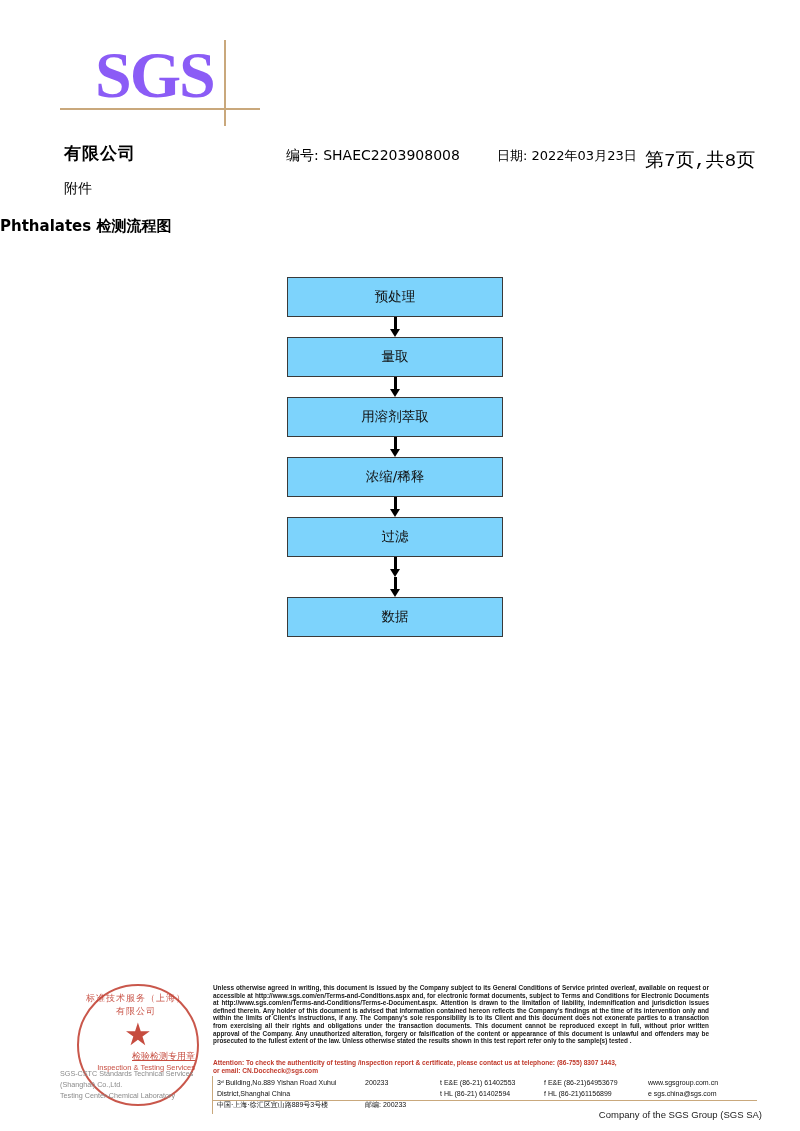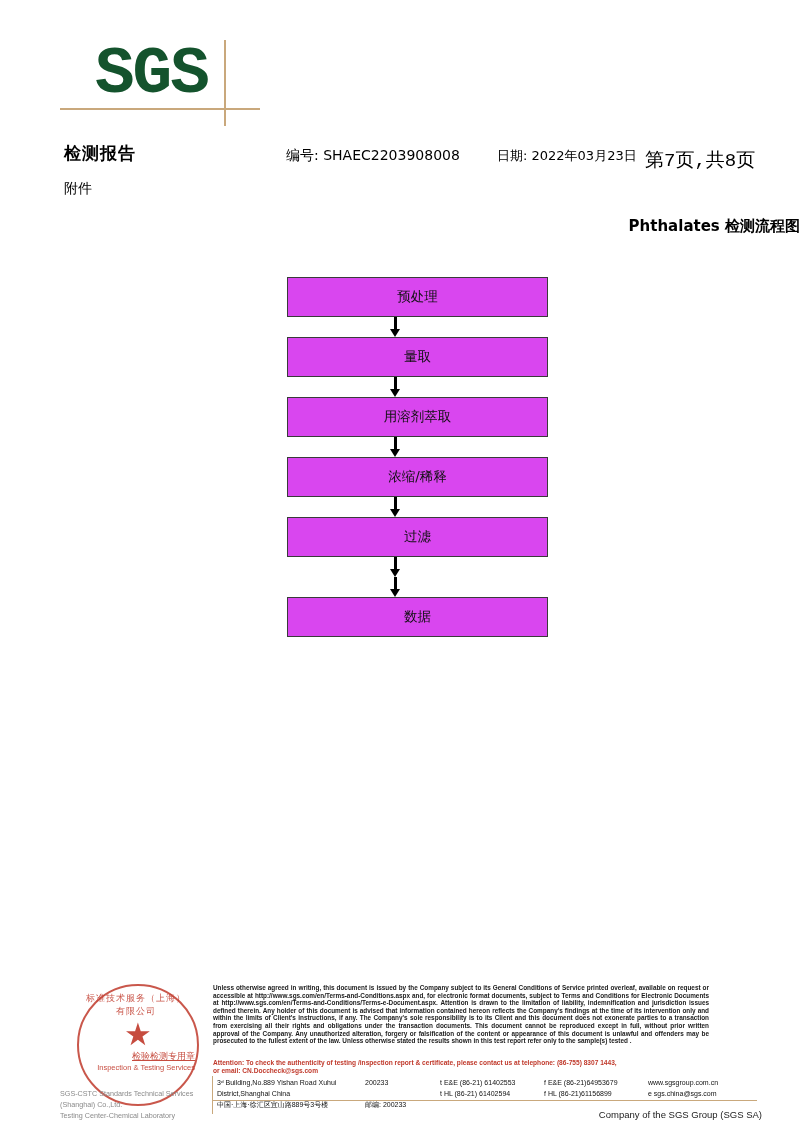--- a/index.html
+++ b/index.html
@@ -24,25 +24,25 @@
     position: absolute;
     left: 95px;
     top: 38px;
     width: 160px;
     height: 85px;
   }
   .logo-text {
     position: absolute;
     left: 0;
     top: 2px;
-    font-family: Liberation Mono, monospace;
+    font-family: Liberation Serif, serif;
     font-weight: bold;
     font-size: 66px;
     letter-spacing: -2px;
-    color: #14532d;
+    color: #8b5cf6;
     line-height: 70px;
   }
   .logo-hline {
     position: absolute;
     left: -35px;
     top: 70px;
     width: 200px;
     height: 1.5px;
     background: #c9a87c;
   }
@@ -93,44 +93,44 @@
     font-size: 19px;
     font-family: Liberation Mono, monospace;
   }
 
   
   .flow-title {
     position: absolute;
     left: 0;
     top: 217px;
     width: 800px;
-    text-align: right;
+    text-align: left;
     font-size: 15px;
     font-weight: bold;
     font-family: "DejaVu Sans", sans-serif;
   }
   .flow {
     position: absolute;
     left: 287px;
     top: 277px;
     width: 216px;
   }
   .flow-step { position: relative; }
   .flow-box {
-    width: 261px;
+    width: 216px;
     height: 40px;
     border: 1.2px solid #3a3a3a;
     box-sizing: border-box;
     display: flex;
     align-items: center;
     justify-content: center;
     font-size: 13.5px;
     font-family: "DejaVu Sans", sans-serif;
     color: #111;
-    background: #d946ef;
+    background: #7dd3fc;
   }
   .flow-arrow {
     position: relative;
     height: 20px;
     width: 216px;
   }
   .flow-arrow .shaft {
     position: absolute;
     left: 50%;
     margin-left: -1.5px;
@@ -220,21 +220,21 @@
     text-align: center;
     font-size: 9px;
     color: #c0392b;
     opacity: .85;
     font-family: "DejaVu Sans", sans-serif;
     letter-spacing: 1px;
   }
   .company-lines {
     position: absolute;
     left: 60px;
-    top: 108px;
+    top: 88px;
     width: 160px;
     font-size: 7.2px;
     line-height: 11px;
     color: #8a8a8a;
     font-family: "Liberation Sans", sans-serif;
   }
   .divider-v {
     position: absolute;
     left: 212px;
     top: 96px;
@@ -316,21 +316,21 @@
 <body>
 
 <div class="page">
 
   <div class="logo-wrap">
     <div class="logo-text">SGS</div>
     <div class="logo-hline"></div>
     <div class="logo-vline"></div>
   </div>
 
-  <div class="hdr-title">检测报告</div>
+  <div class="hdr-title">有限公司</div>
   <div class="hdr-attach">附件</div>
   <div class="hdr-no">编号: SHAEC2203908008</div>
   <div class="hdr-date">日期: 2022年03月23日</div>
   <div class="hdr-page">第7页,共8页</div>
 
   <div class="flow-title">Phthalates 检测流程图</div>
 
   <div class="flow">
 
     <div class="flow-step">

